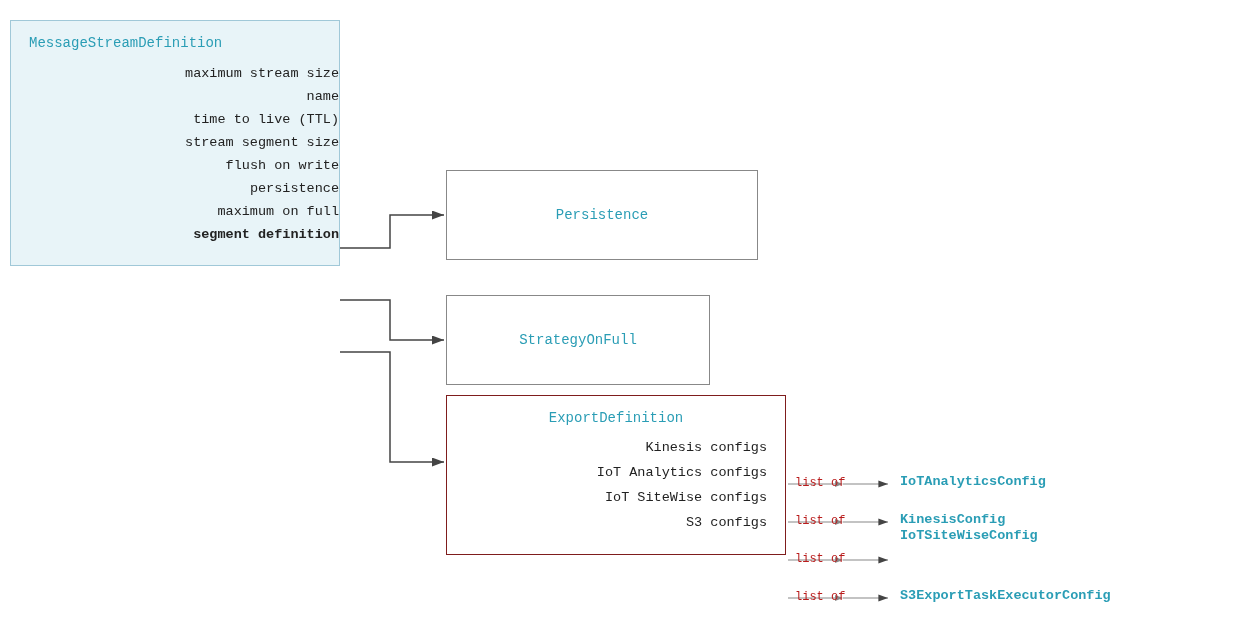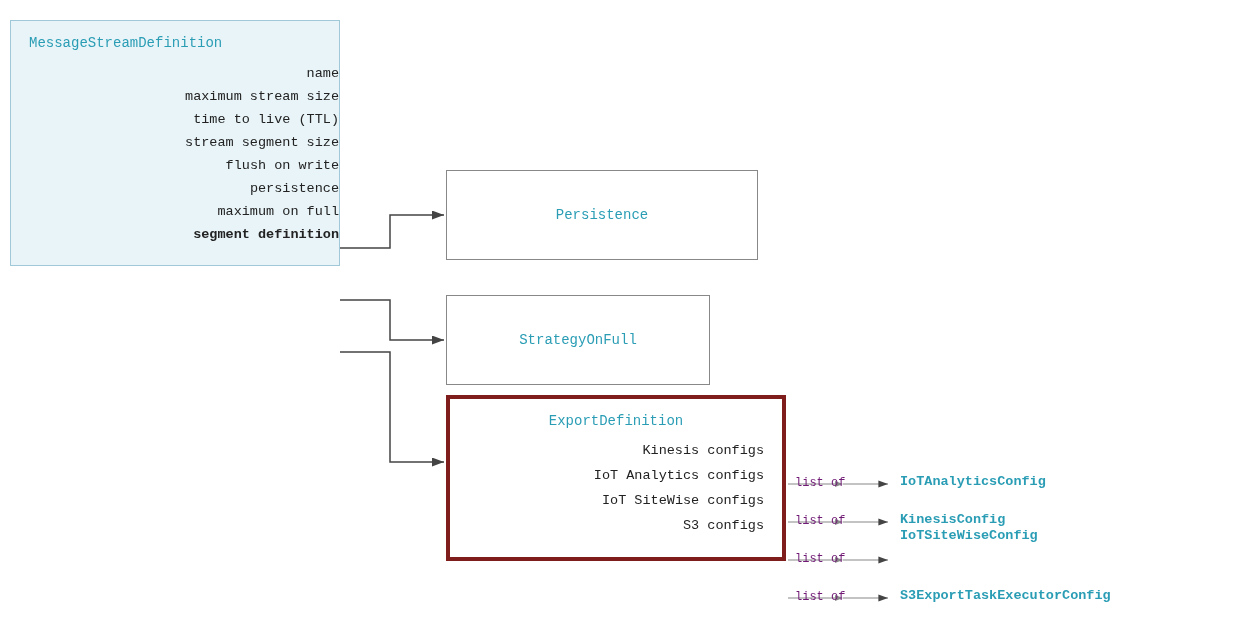--- a/index.html
+++ b/index.html
@@ -70,21 +70,21 @@
       top: 295px;
       width: 264px;
       height: 90px;
     }
 
     .box-export {
       position: absolute;
       left: 446px;
       top: 395px;
       width: 340px;
-      border: 4px solid #7f1d1d;
+      border: 1px solid #7f1d1d;
       background: #fff;
       padding: 14px 18px 18px 18px;
     }
 
     .box-title {
       color: #2a9db5;
       font-size: 14px;
       text-align: center;
       width: 100%;
     }
@@ -107,21 +107,21 @@
     .type-label {
       position: absolute;
       color: #2a9db5;
       font-size: 13.5px;
       white-space: nowrap;
       font-weight: bold;
     }
 
     .list-of-label {
       position: absolute;
-      color: #701a75;
+      color: #b91c1c;
       font-size: 12px;
       white-space: nowrap;
     }
 
     
     .arrows-svg {
       position: absolute;
       top: 0; left: 0;
       width: 1257px;
       height: 622px;
@@ -165,22 +165,22 @@
 
     <defs>
       <marker id="arrowhead2" markerWidth="8" markerHeight="6" refX="8" refY="3" orient="auto">
         <polygon points="0 0, 8 3, 0 6" fill="#444"></polygon>
       </marker>
     </defs>
   </svg>
 
   <div class="box-main">
     <div class="class-title">MessageStreamDefinition</div>
+    <div class="field">maximum stream size</div>
     <div class="field">name</div>
-    <div class="field">maximum stream size</div>
     <div class="field">time to live (TTL)</div>
     <div class="field">stream segment size</div>
     <div class="field">flush on write</div>
     <div class="field">persistence</div>
     <div class="field">maximum on full</div>
     <div class="field bold">segment definition</div>
   </div>
 
   <div class="box-secondary box-persistence">
     <span class="box-title">Persistence</span>

